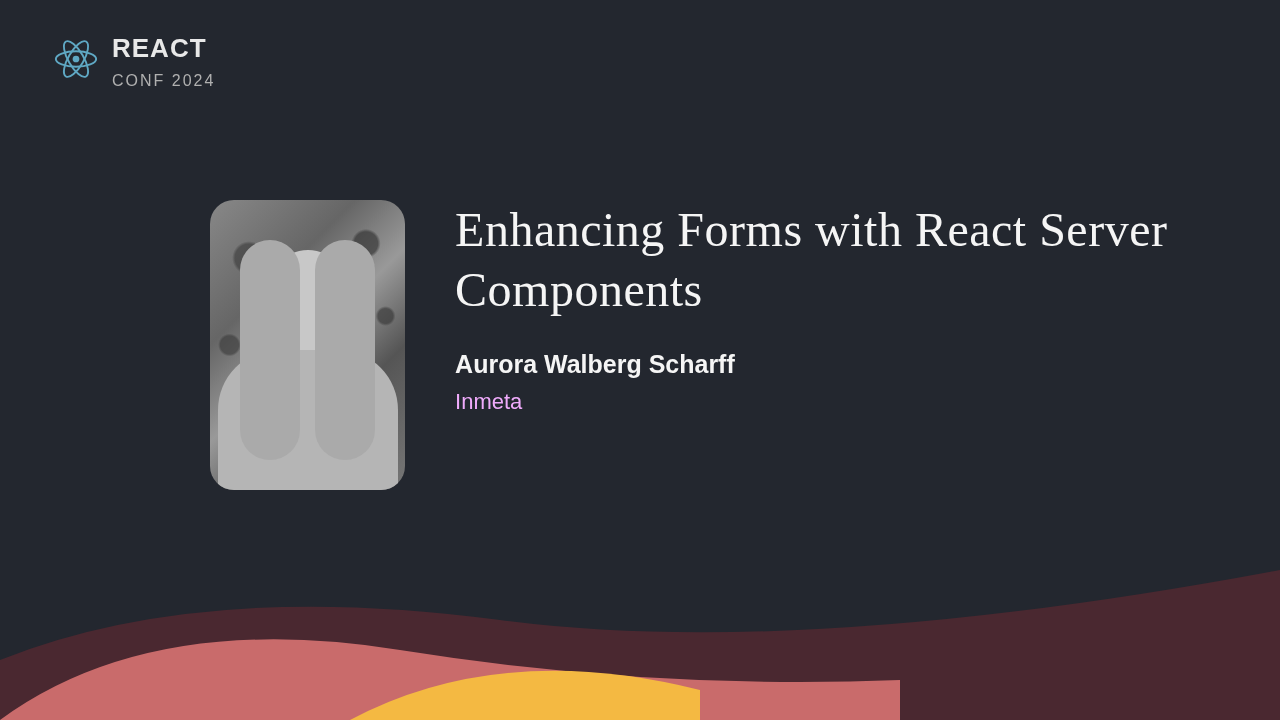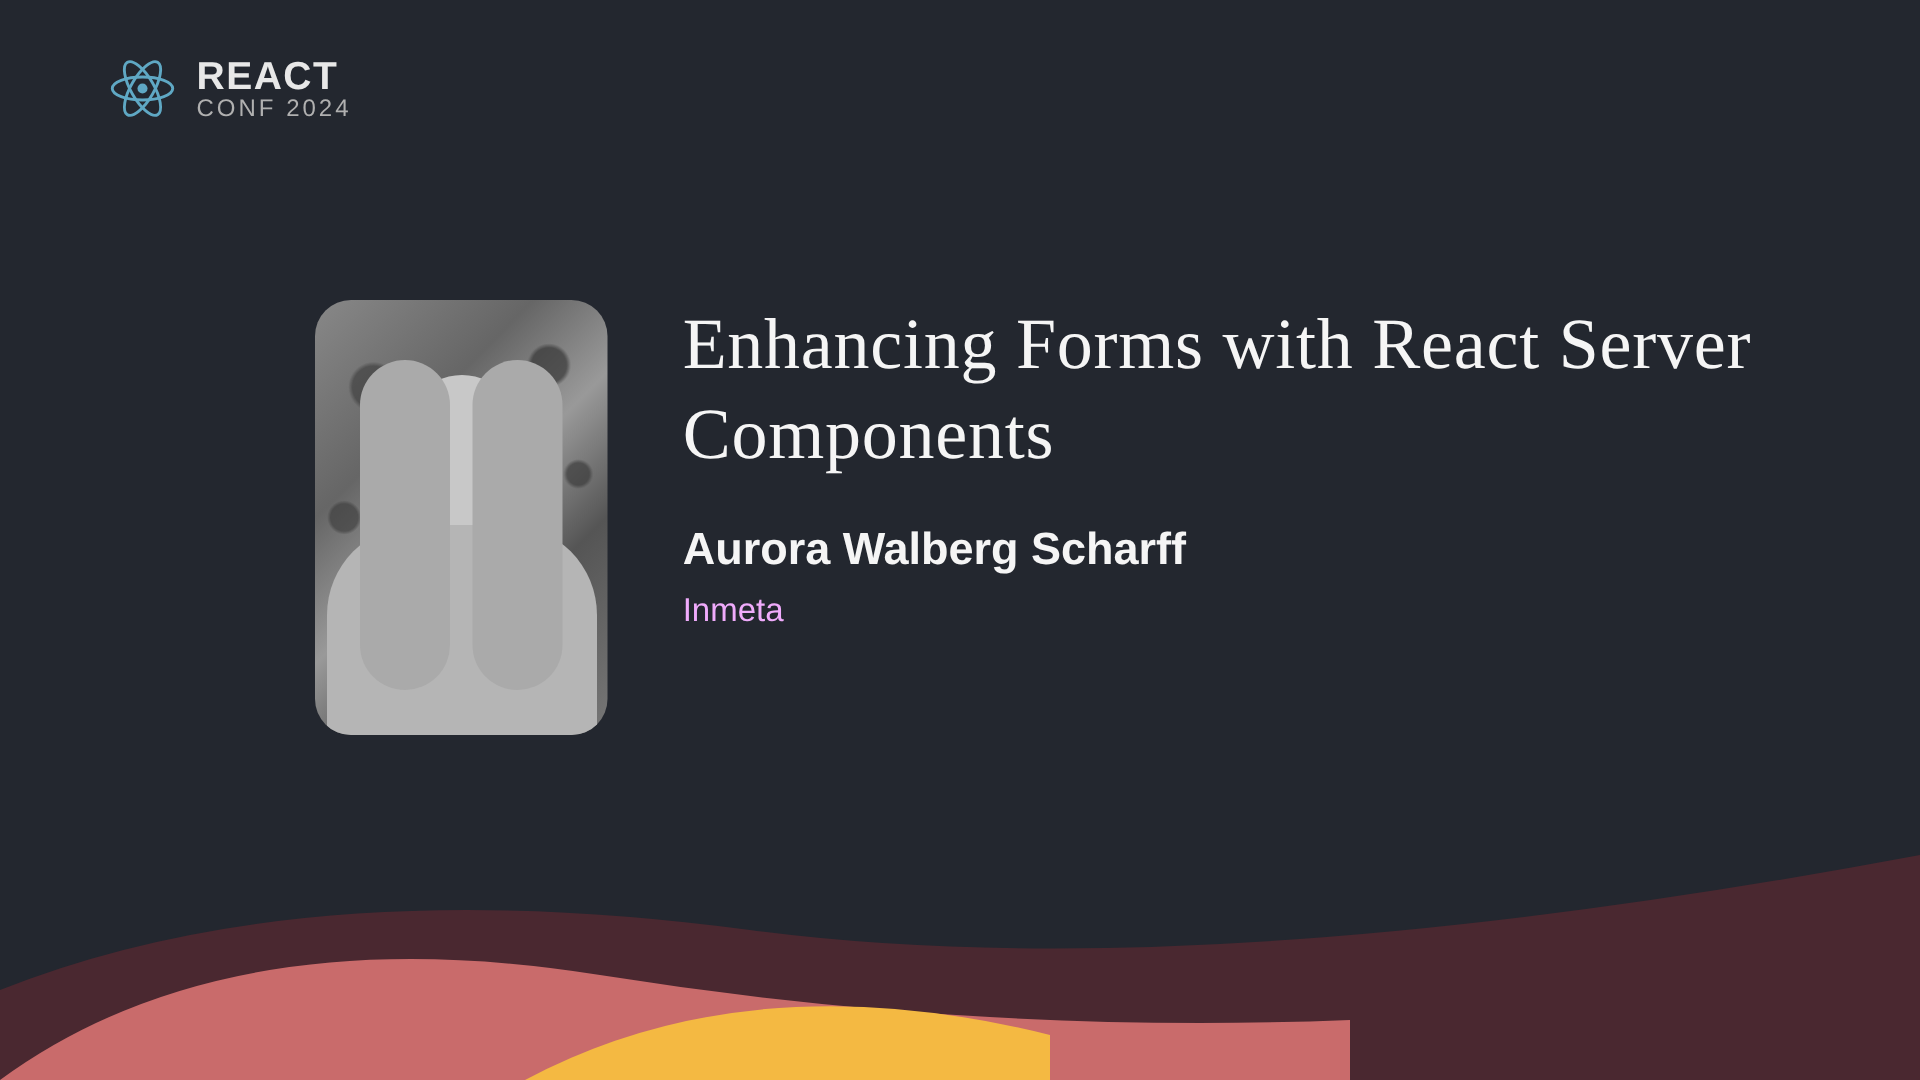--- a/index.html
+++ b/index.html
@@ -13,23 +13,23 @@
       height: 720px;
       background: #23272f;
       position: relative;
       overflow: hidden;
       font-family: -apple-system, BlinkMacSystemFont, 'Segoe UI', sans-serif;
     }
     
     .logo-area {
       position: absolute;
       top: 35px;
-      left: 71px;
-      display: flex;
-      align-items: center;
+      left: 52px;
+      display: flex;
+      align-items: flex-start;
       gap: 12px;
     }
     
     .react-logo {
       width: 48px;
       height: 48px;
     }
     
     .logo-text {
       display: flex;
@@ -42,21 +42,21 @@
       font-size: 26px;
       font-weight: 700;
       letter-spacing: 1px;
     }
     
     .logo-subtitle {
       color: #b0b0b0;
       font-size: 16px;
       font-weight: 400;
       letter-spacing: 2px;
-      margin-top: 2px;
+      margin-top: 12px;
     }
     
     .content {
       position: absolute;
       top: 200px;
       left: 210px;
       display: flex;
       gap: 50px;
       align-items: flex-start;
     }
@@ -139,21 +139,21 @@
       font-size: 48px;
       font-weight: 400;
       font-family: Georgia, 'Times New Roman', serif;
       line-height: 1.25;
       margin-bottom: 30px;
       letter-spacing: 0.5px;
     }
     
     .speaker-name {
       color: #f5f5f5;
-      font-size: 30px;
+      font-size: 25px;
       font-weight: 700;
       margin-bottom: 10px;
     }
     
     .speaker-handle {
       color: #a0a0a0;
       font-size: 22px;
       font-weight: 400;
       margin-bottom: 14px;
     }

